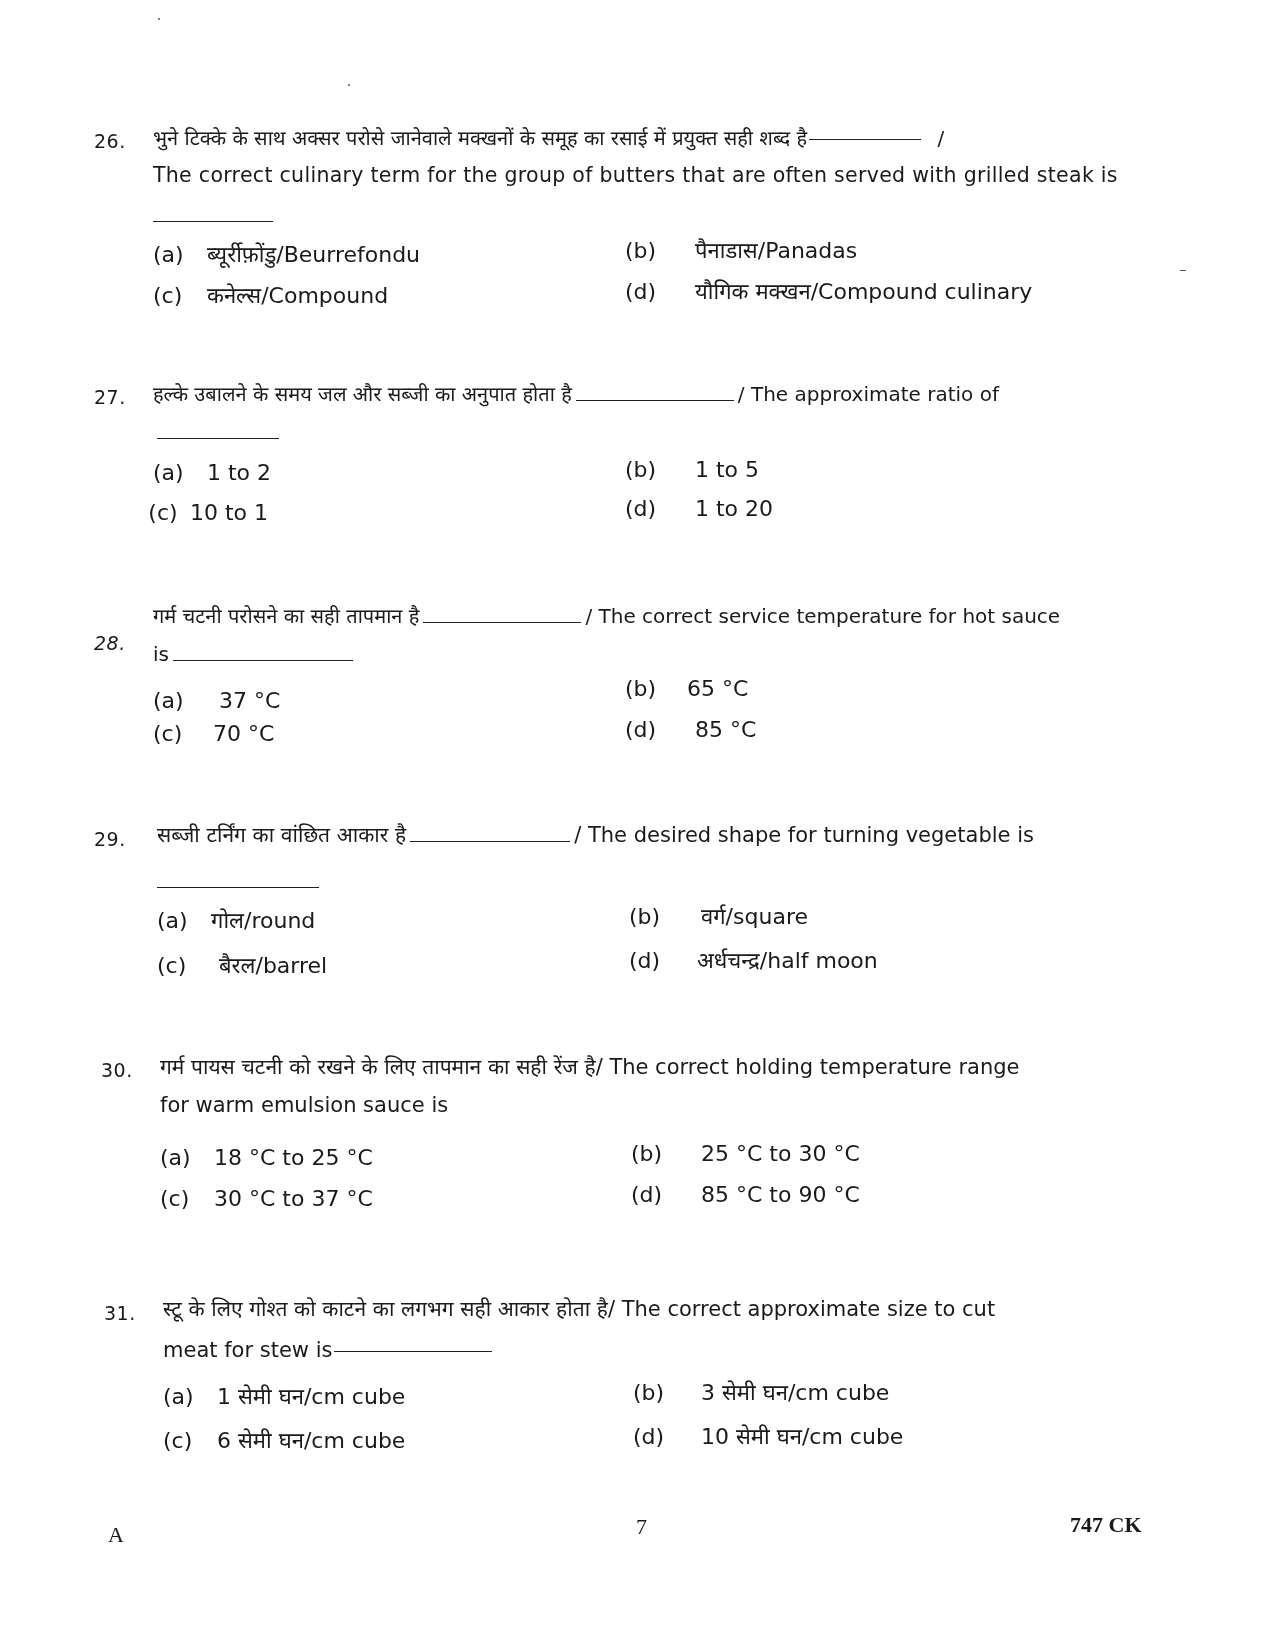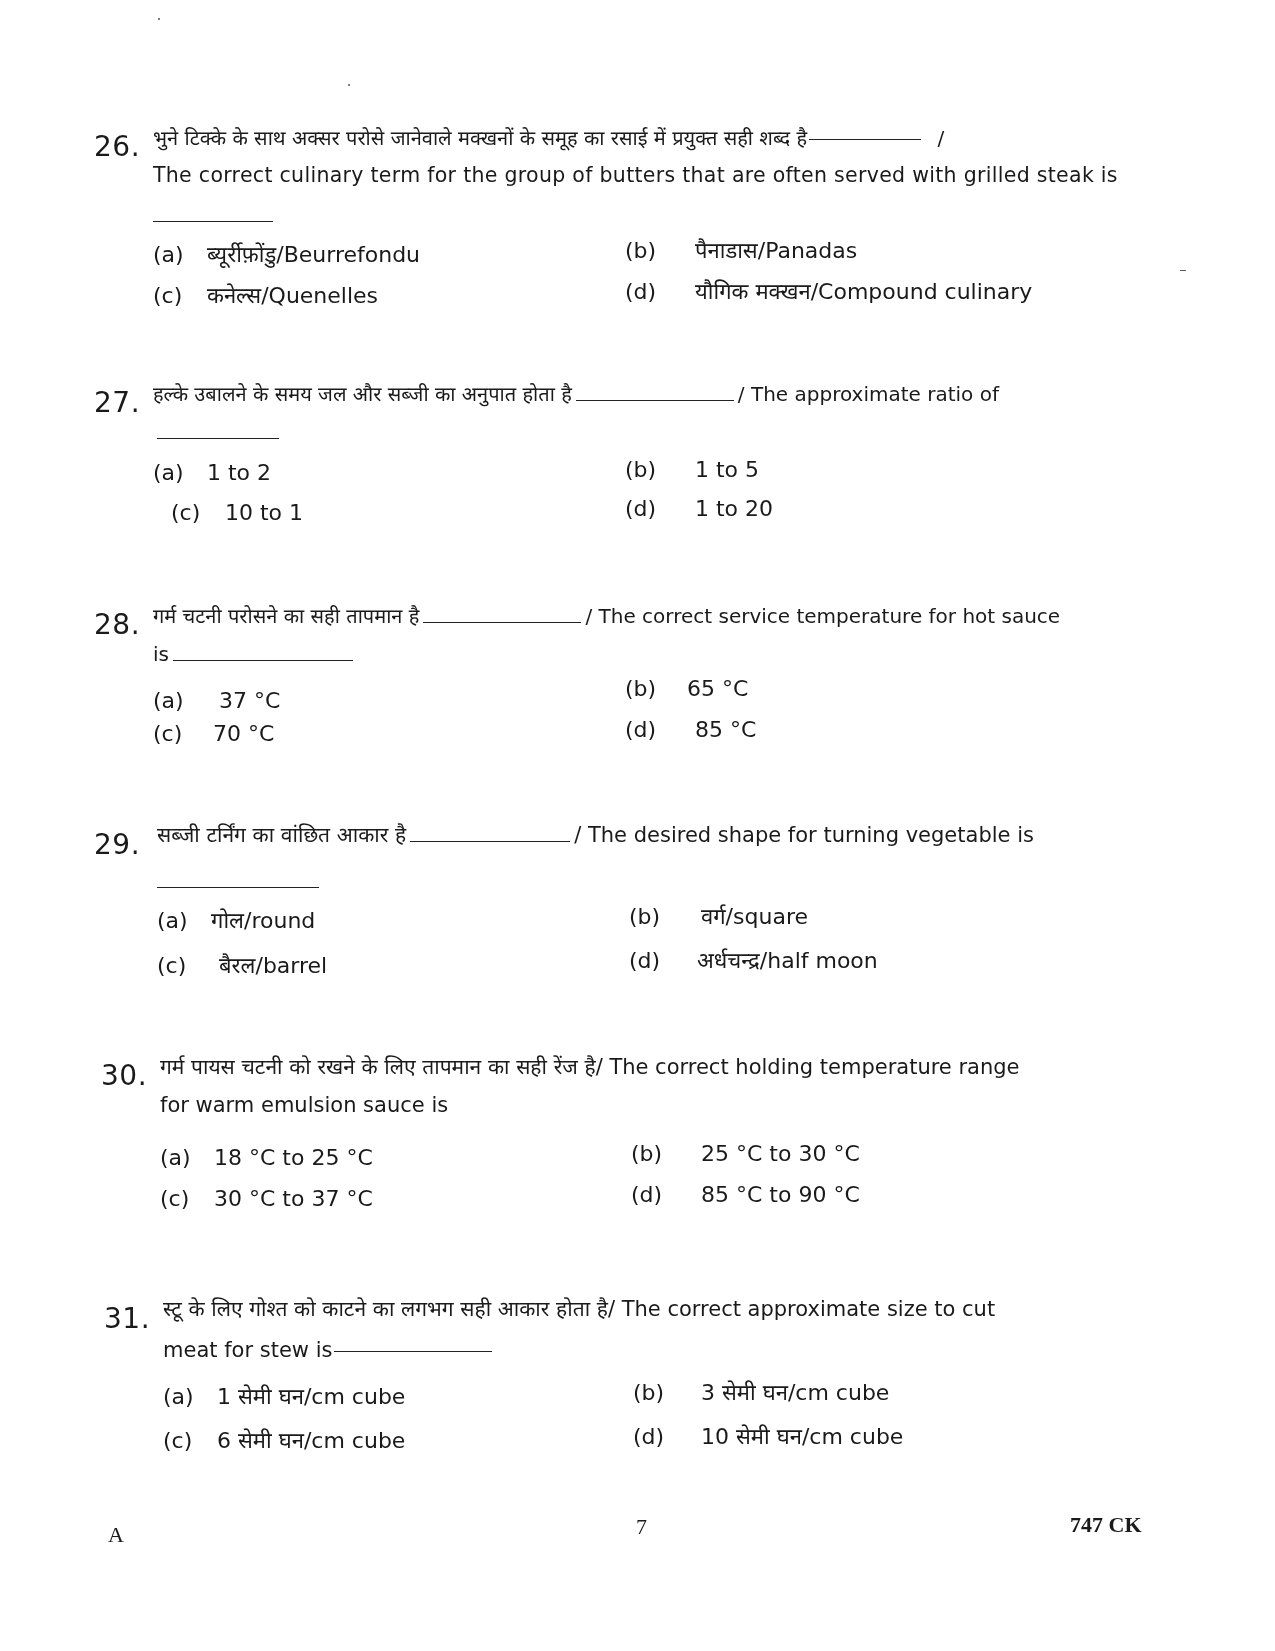--- a/index.html
+++ b/index.html
@@ -2,21 +2,21 @@
 <html><head>
 <meta charset="utf-8">
 <style>
   html, body { margin: 0; padding: 0; background: #ffffff; }
   body {
     width: 1275px; height: 1651px; position: relative; overflow: hidden;
     font-family: "DejaVu Sans", sans-serif; color: #1a1a1a;
   }
   .q { position: absolute; left: 0; width: 1275px; }
   .qnum {
-    position: absolute; left: 94px; font-size: 28px; letter-spacing: 0.5px;
+    position: absolute; left: 94px; font-size: 19px; letter-spacing: 0.5px;
   }
   .line {
     position: absolute; left: 153px; font-size: 21px; white-space: nowrap;
     transform-origin: left center;
   }
   .blank {
     display: inline-block; border-bottom: 1.5px solid #222; height: 1px;
     vertical-align: baseline; margin: 0 4px;
   }
   .dashline {
@@ -38,40 +38,40 @@
 <div class="q">
   <span class="qnum" style="top:130px;">26.</span>
   <div class="line" style="top:124px;font-size:20px;">
     <span>भुने टिक्के के साथ अक्सर परोसे जानेवाले मक्खनों के समूह का रसाई में प्रयुक्त सही शब्द  है</span><span class="dashline" style="width:112px;"></span>
     <span style="margin-left:10px;">/</span>
   </div>
   <div class="line" style="top:163px;font-size:20.5px;letter-spacing:0.3px;">The correct culinary term for the group of butters that are often served with grilled steak is</div>
   <div class="blank" style="position:absolute;left:153px;top:220px;width:120px;margin:0;"></div>
   <div class="opt" style="left:153px;top:238px;"><span class="lbl">(a)</span><span>ब्यूर्रीफ़ोंडु/Beurrefondu</span></div>
   <div class="opt" style="left:625px;top:234px;"><span class="lbl" style="width:70px;">(b)</span><span>पैनाडास/Panadas</span></div>
-  <div class="opt" style="left:153px;top:279px;"><span class="lbl">(c)</span><span>कनेल्स/Quenelles</span></div>
+  <div class="opt" style="left:153px;top:279px;"><span class="lbl">(c)</span><span>कनेल्स/Compound</span></div>
   <div class="opt" style="left:625px;top:275px;"><span class="lbl" style="width:70px;">(d)</span><span>यौगिक मक्खन/Compound culinary</span></div>
 </div>
 
 <div class="q">
   <span class="qnum" style="top:386px;">27.</span>
   <div class="line" style="top:380px;font-size:20px;">
     <span>हल्के उबालने के समय जल और सब्जी का अनुपात होता है</span><span class="blank" style="width:158px;"></span><span>/ The approximate ratio of</span>
   </div>
   <div class="line" style="top:420px;font-size:20px;">
     <span class="blank" style="width:122px;"></span>
   </div>
   <div class="opt" style="left:153px;top:460px;"><span class="lbl">(a)</span><span>1 to 2</span></div>
   <div class="opt" style="left:625px;top:457px;"><span class="lbl" style="width:70px;">(b)</span><span>1 to 5</span></div>
-  <div class="opt" style="left:171px;top:500px;"><span class="lbl">(c)</span><span>10 to 1</span></div>
+  <div class="opt" style="left:136px;top:500px;text-align:center;"><span class="lbl">(c)</span><span>10 to 1</span></div>
   <div class="opt" style="left:625px;top:496px;"><span class="lbl" style="width:70px;">(d)</span><span>1 to 20</span></div>
 </div>
 
 <div class="q">
-  <span class="qnum" style="top:608px;">28.</span>
+  <span class="qnum" style="top:632px;font-style:italic;">28.</span>
   <div class="line" style="top:602px;font-size:20px;">
     <span>गर्म चटनी परोसने का सही तापमान है</span><span class="blank" style="width:158px;"></span><span>/ The correct service temperature for hot sauce</span>
   </div>
   <div class="line" style="top:642px;font-size:20px;">
     <span>is</span><span class="blank" style="width:180px;"></span>
   </div>
   <div class="opt" style="left:153px;top:680px;margin-top:8px;"><span class="lbl" style="width:66px;">(a)</span><span>37 °C</span></div>
   <div class="opt" style="left:625px;top:676px;"><span class="lbl" style="width:62px;">(b)</span><span>65 °C</span></div>
   <div class="opt" style="left:153px;top:721px;"><span class="lbl" style="width:60px;">(c)</span><span>70 °C</span></div>
   <div class="opt" style="left:625px;top:717px;"><span class="lbl" style="width:70px;">(d)</span><span>85 °C</span></div>

